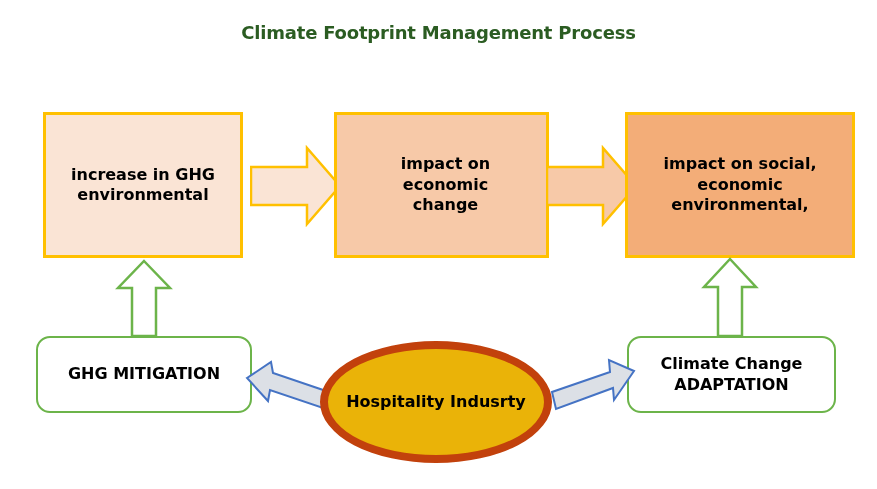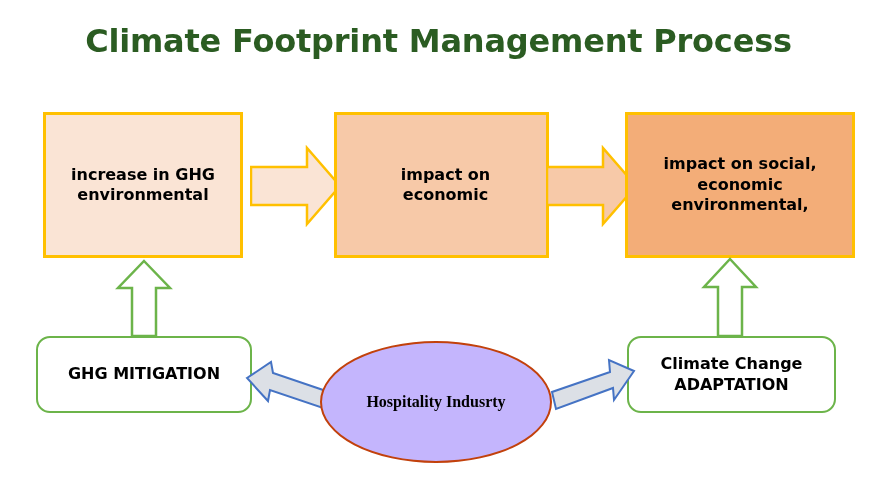--- a/index.html
+++ b/index.html
@@ -18,21 +18,21 @@
     overflow: hidden;
   }
 
   
   #title {
     position: absolute;
     left: 0;
     top: 22px;
     width: 877px;
     text-align: center;
-    font-size: 32px;
+    font-size: 18px;
     font-weight: bold;
     color: #2b5c22;
     letter-spacing: -0.2px;
     font-family: "DejaVu Sans", "Liberation Sans", sans-serif;
   }
 
   
   .chain-box {
     position: absolute;
     box-sizing: border-box;
@@ -83,32 +83,31 @@
   #up-arrow-right { left: 700px; top: 256px; width: 60px; height: 82px; }
 
   
   #ellipse {
     position: absolute;
     left: 320px;
     top: 341px;
     width: 232px;
     height: 122px;
     box-sizing: border-box;
-    border: 2px solid #c2410c;
+    border: 8px solid #c2410c;
     border-radius: 50%;
-    background: #c4b5fd;
+    background: #eab308;
     display: flex;
     align-items: center;
     justify-content: center;
     text-align: center;
     color: #000000;
     font-size: 16px;
     font-weight: bold;
     line-height: 1.35;
-    font-family: Liberation Serif, serif;
   }
 
   
   .blue-arrow { position: absolute; }
   #blue-arrow-left  { left: 244px; top: 356px; width: 88px; height: 60px; }
   #blue-arrow-right { left: 543px; top: 352px; width: 94px; height: 62px; }
 </style>
 </head>
 <body>
 
@@ -126,20 +125,21 @@
   <div class="block-arrow" id="arrow-1">
     <svg width="92" height="82" viewBox="0 0 92 82">
       <polygon points="1,22 57,22 57,3 90,41 57,79 57,60 1,60" fill="#FAE4D5" stroke="#FFC000" stroke-width="2.5" stroke-linejoin="miter"></polygon>
     </svg>
   </div>
 
   <div class="chain-box" id="box-climate">
     <div>
       <span class="label">impact on</span>
       <span class="label">economic</span>
+      <span class="label">change</span>
     </div>
   </div>
 
   <div class="block-arrow" id="arrow-2">
     <svg width="92" height="82" viewBox="0 0 92 82">
       <polygon points="1,22 57,22 57,3 90,41 57,79 57,60 1,60" fill="#F7C9A8" stroke="#FFC000" stroke-width="2.5" stroke-linejoin="miter"></polygon>
     </svg>
   </div>
 
   <div class="chain-box" id="box-eco">

